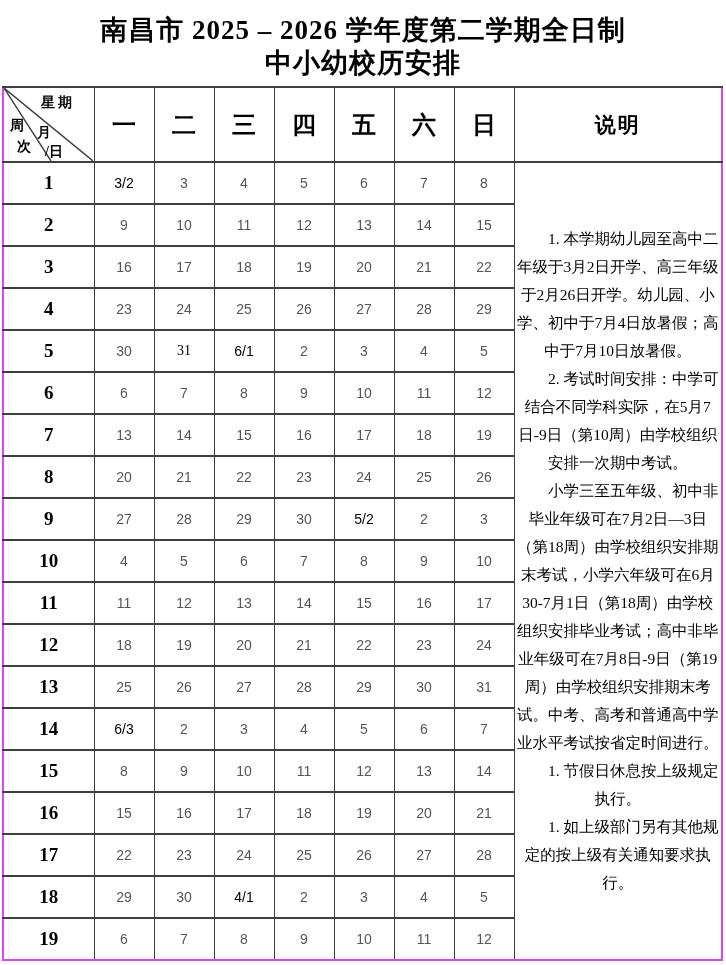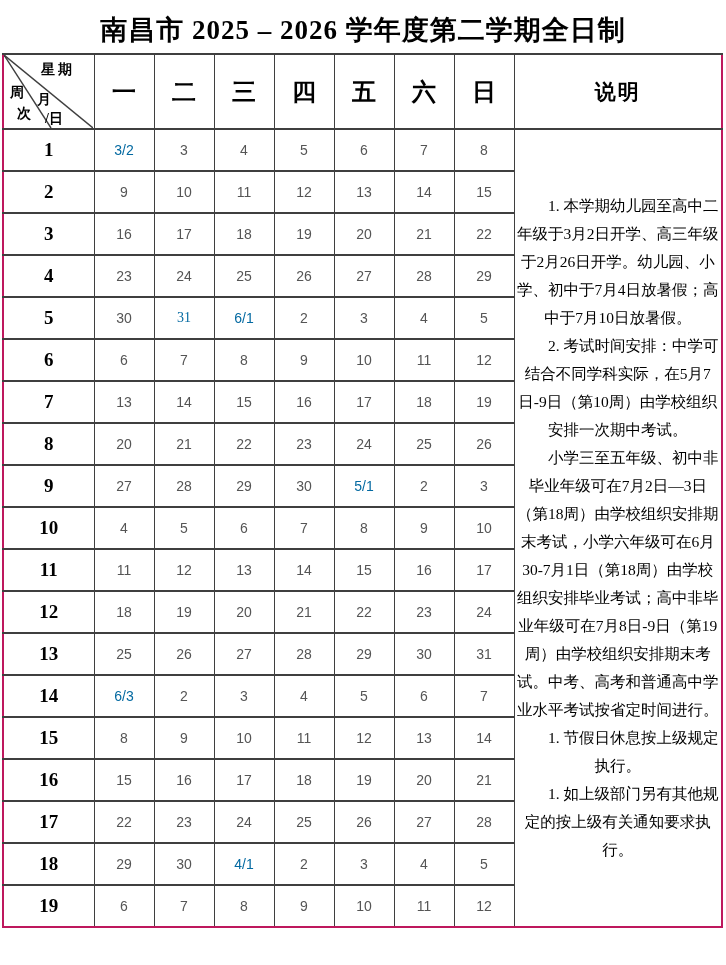--- a/index.html
+++ b/index.html
@@ -1,49 +1,50 @@
 <!DOCTYPE html>
 <html><head>
 <meta charset="utf-8">
 <style>
   html,body{margin:0;padding:0;background:#fff;}
   .page{position:relative;width:726px;height:965px;background:#fff;color:#000;
         font-family:"Liberation Serif", serif;overflow:hidden;}
   .title{padding-top:14px;text-align:center;font-weight:bold;font-size:27px;
          line-height:33px;letter-spacing:1px;}
   table.cal{border-collapse:collapse;table-layout:fixed;margin:6px 0 0 2px;
-            border:2px solid #be185d;}
+            border:2px solid #d946ef;}
   table.cal th, table.cal td{border:1px solid #3f3f3f;border-top:2px solid #3f3f3f;
             padding:0;text-align:center;vertical-align:middle;overflow:hidden;}
   thead th{height:73px;border-bottom:2px solid #3f3f3f;}
   th.day{font-size:24px;font-weight:bold;}
   th.notes-h{font-size:21px;font-weight:bold;letter-spacing:2px;}
   th.corner{position:relative;padding:0;}
   .corner svg{position:absolute;left:0;top:0;}
   .cl{position:absolute;font-size:14px;font-weight:bold;line-height:1;}
   .c-week{top:8px;left:37px;letter-spacing:3px;}
   .c-zhou{top:31px;left:6px;}
   .c-ci{top:52px;left:13px;}
   .c-yue{top:38px;left:33px;}
   .c-ri{top:57px;left:41px;}
   tbody td{height:40px;}
   td.wk{font-weight:bold;font-size:19px;font-family:"Liberation Serif", serif;}
   td.date{font-family:"Liberation Sans", sans-serif;font-size:14px;color:#555;}
-  td.date.strong{color:#0369a1;}
+  td.date.strong{color:#000000;}
   td.date.serif{font-family:"Liberation Serif", serif;}
   td.notes{vertical-align:top;text-align:justify;padding:15px 8px 0 9px;
            font-size:15.5px;line-height:28px;}
   td.notes p{margin:0;text-indent:2em;}
 </style>
 </head>
 <body>
 
 <div class="page">
   <div class="title">
     <span>南昌市 2025 – 2026 学年度第二学期全日制</span><br>
+    <span>中小幼校历安排</span>
   </div>
 
   <table class="cal">
     <colgroup>
       <col style="width:91px">
       <col style="width:60px">
         <col style="width:60px">
         <col style="width:60px">
       <col style="width:60px">
         <col style="width:60px">
@@ -161,21 +162,21 @@
           <td class="date">24</td>
           <td class="date">25</td>
           <td class="date">26</td>
         </tr>
         <tr>
           <td class="wk">9</td>
           <td class="date">27</td>
           <td class="date">28</td>
           <td class="date">29</td>
           <td class="date">30</td>
-          <td class="date strong">5/1</td>
+          <td class="date strong">5/2</td>
           <td class="date">2</td>
           <td class="date">3</td>
         </tr>
         <tr>
           <td class="wk">10</td>
           <td class="date">4</td>
           <td class="date">5</td>
           <td class="date">6</td>
           <td class="date">7</td>
           <td class="date">8</td>

